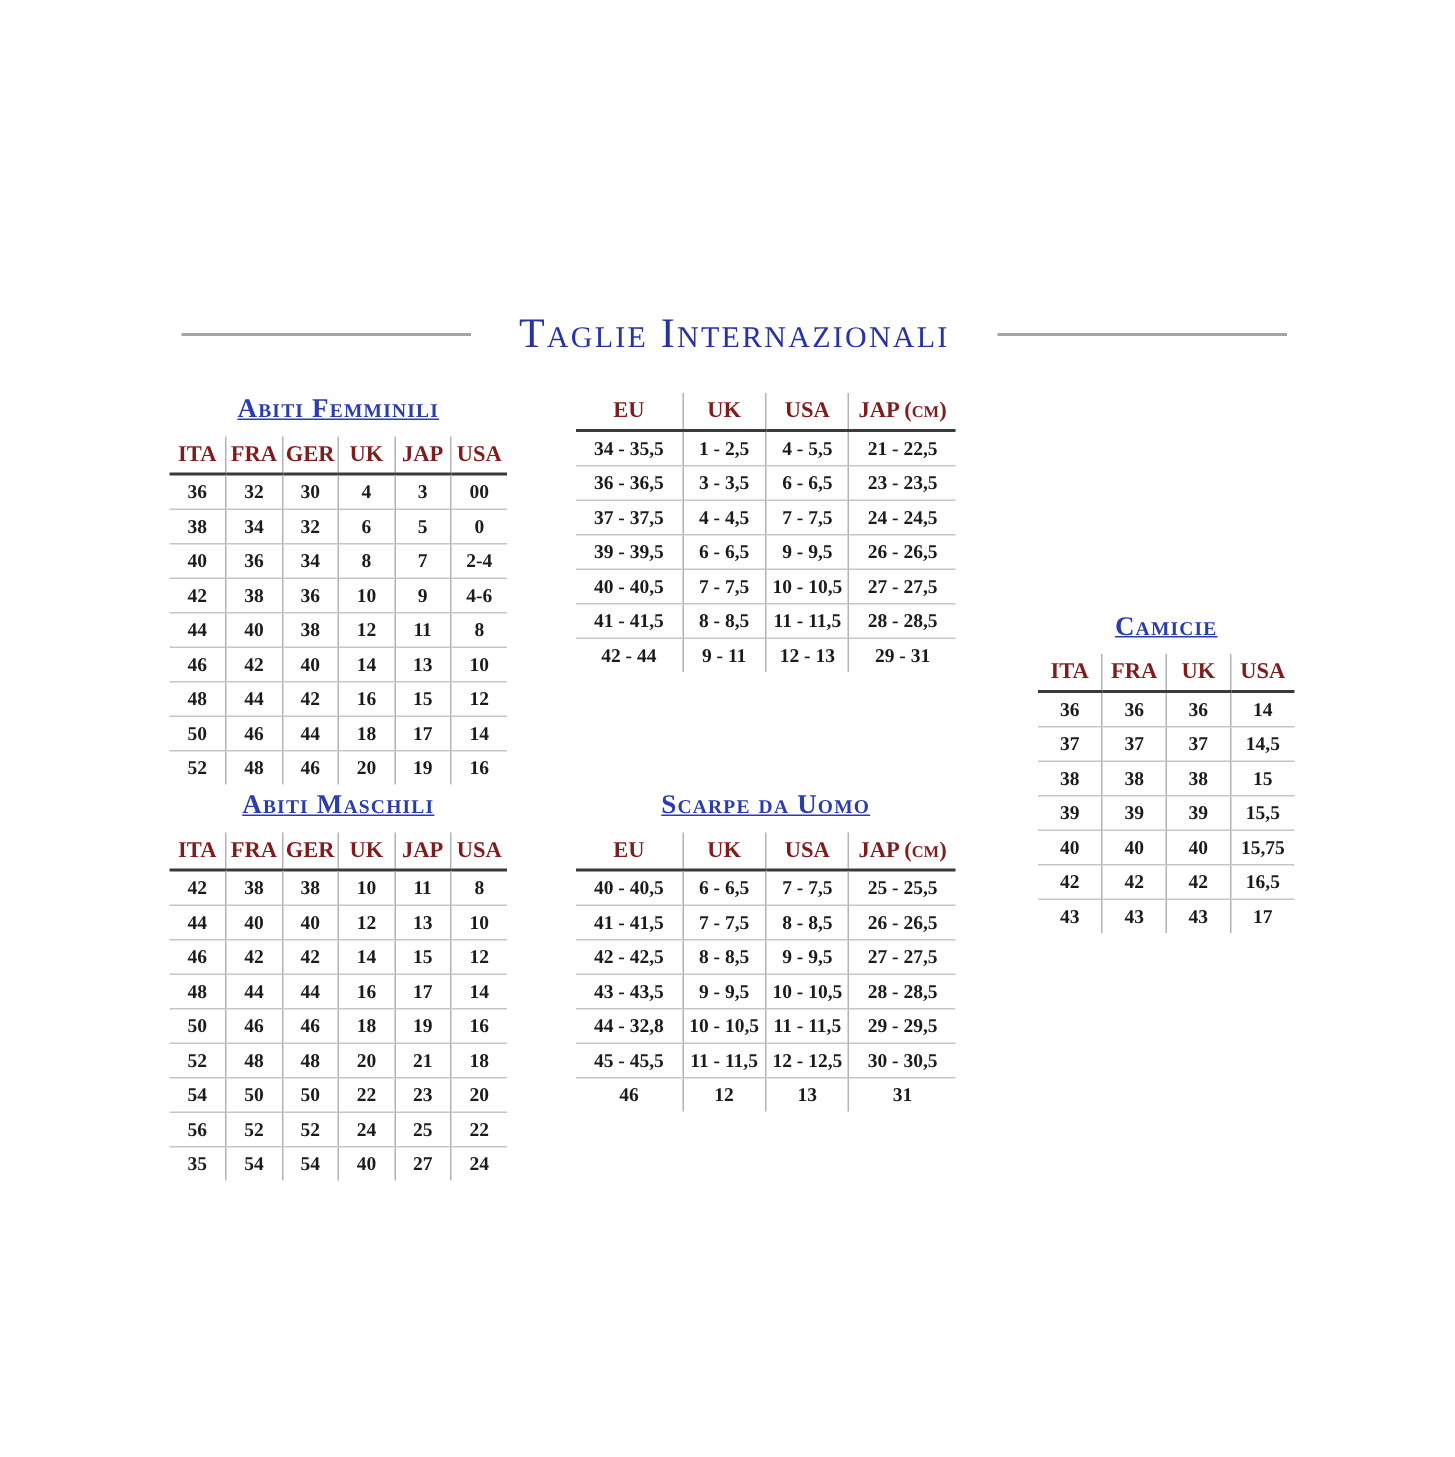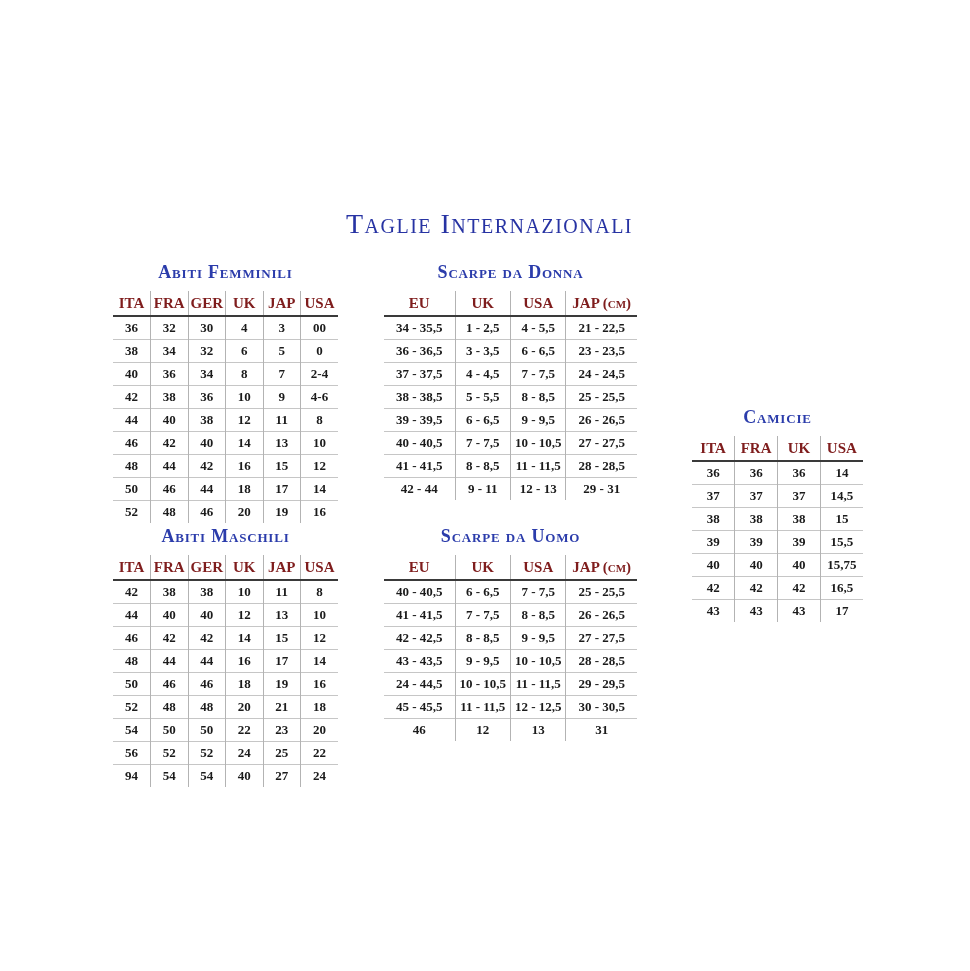--- a/index.html
+++ b/index.html
@@ -7,35 +7,36 @@
     width:970px; height:971px; position:relative; overflow:hidden;
     font-family:"Liberation Serif", serif;
     --title-blue:#2733a3; --section-blue:#2b3cab;
     --rule-gray:#a3a3a3; --thick-line:#3a3a3a; --thin-line:#c6c6c6; --vline:#b3b3b3;
     --text-dark:#1b1b1b;
   }
 
   
   .main-title-row {
     position:absolute; left:121px; right:112px; top:209px;
-    display:flex; align-items:center; gap:1px;flex-direction:column;
+    display:flex; align-items:center; gap:32px;
   }
   .rule { flex:1; height:2px; background:var(--rule-gray); }
   .main-title {
     font-variant:small-caps; letter-spacing:1.5px;
     font-size:28px; line-height:28px; color:var(--title-blue);
     white-space:nowrap; font-weight:500;
   }
 
   
   .section { position:absolute; }
   .section-title {
     text-align:center; font-variant:small-caps; letter-spacing:0.8px;
     font-size:18px; line-height:20px; font-weight:700; color:var(--section-blue);
     margin:0 0 9px 0;
+    text-decoration:underline;
   }
   .sec-femminili  { left:113px; top:262px; width:225px; }
   .sec-donna      { left:384px; top:262px; width:253px; }
   .sec-camicie    { left:692px; top:374px; width:171px;margin-top:33px; }
   .sec-maschili   { left:113px; top:526px; width:225px; }
   .sec-uomo       { left:384px; top:526px; width:253px; }
 
   table { border-collapse:collapse; table-layout:fixed; width:100%; }
   th {
     font-variant:small-caps; font-weight:700; font-size:15px; color:#7f1d1d;
@@ -148,21 +149,20 @@
           <td>46</td>
           <td>20</td>
           <td>19</td>
           <td>16</td>
         </tr>
       </tbody>
     </table>
 </div>
 
 <div class="section sec-donna">
-  <h2 class="section-title">Scarpe da Donna</h2>
   <table class="shoes">
       <thead>
         <tr>
           <th>EU</th>
           <th>UK</th>
           <th>USA</th>
           <th>JAP (cm)</th>
         </tr>
       </thead>
       <tbody>
@@ -176,26 +176,20 @@
           <td>36 - 36,5</td>
           <td>3 - 3,5</td>
           <td>6 - 6,5</td>
           <td>23 - 23,5</td>
         </tr>
         <tr>
           <td>37 - 37,5</td>
           <td>4 - 4,5</td>
           <td>7 - 7,5</td>
           <td>24 - 24,5</td>
-        </tr>
-        <tr>
-          <td>38 - 38,5</td>
-          <td>5 - 5,5</td>
-          <td>8 - 8,5</td>
-          <td>25 - 25,5</td>
         </tr>
         <tr>
           <td>39 - 39,5</td>
           <td>6 - 6,5</td>
           <td>9 - 9,5</td>
           <td>26 - 26,5</td>
         </tr>
         <tr>
           <td>40 - 40,5</td>
           <td>7 - 7,5</td>
@@ -348,21 +342,21 @@
         </tr>
         <tr>
           <td>56</td>
           <td>52</td>
           <td>52</td>
           <td>24</td>
           <td>25</td>
           <td>22</td>
         </tr>
         <tr>
-          <td>94</td>
+          <td>35</td>
           <td>54</td>
           <td>54</td>
           <td>40</td>
           <td>27</td>
           <td>24</td>
         </tr>
       </tbody>
     </table>
 </div>
 
@@ -396,21 +390,21 @@
           <td>9 - 9,5</td>
           <td>27 - 27,5</td>
         </tr>
         <tr>
           <td>43 - 43,5</td>
           <td>9 - 9,5</td>
           <td>10 - 10,5</td>
           <td>28 - 28,5</td>
         </tr>
         <tr>
-          <td>24 - 44,5</td>
+          <td>44 - 32,8</td>
           <td>10 - 10,5</td>
           <td>11 - 11,5</td>
           <td>29 - 29,5</td>
         </tr>
         <tr>
           <td>45 - 45,5</td>
           <td>11 - 11,5</td>
           <td>12 - 12,5</td>
           <td>30 - 30,5</td>
         </tr>

